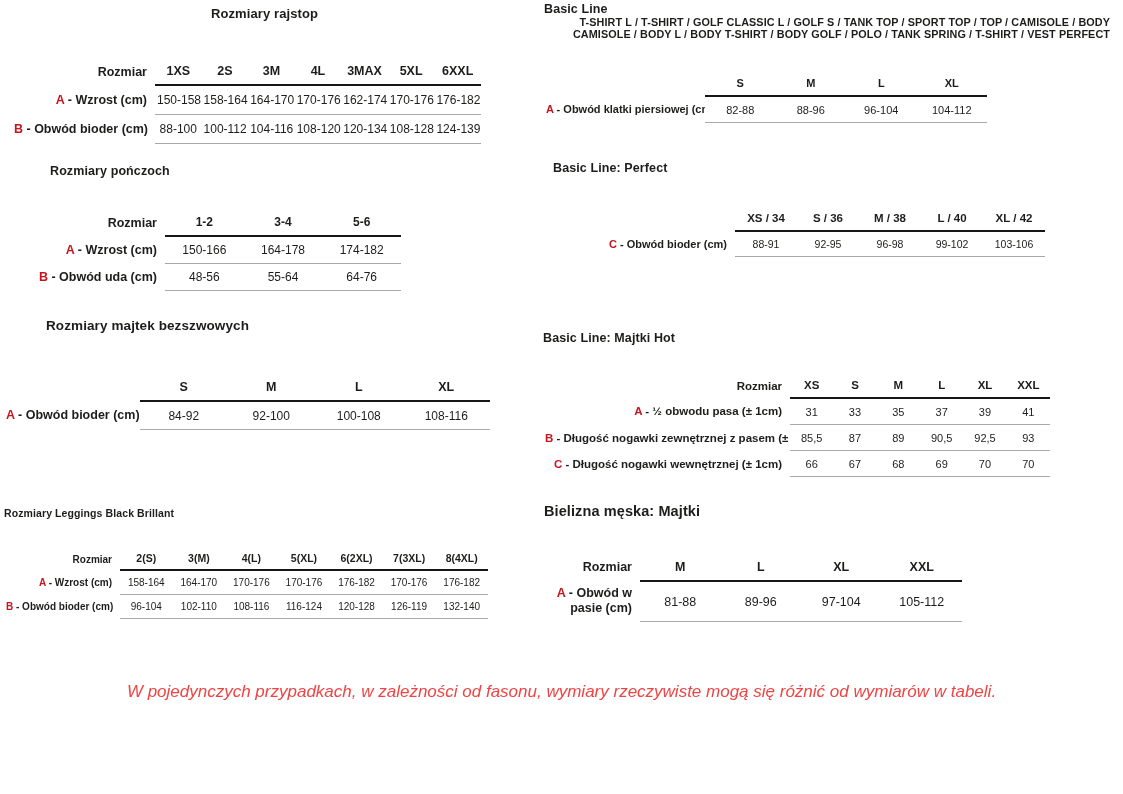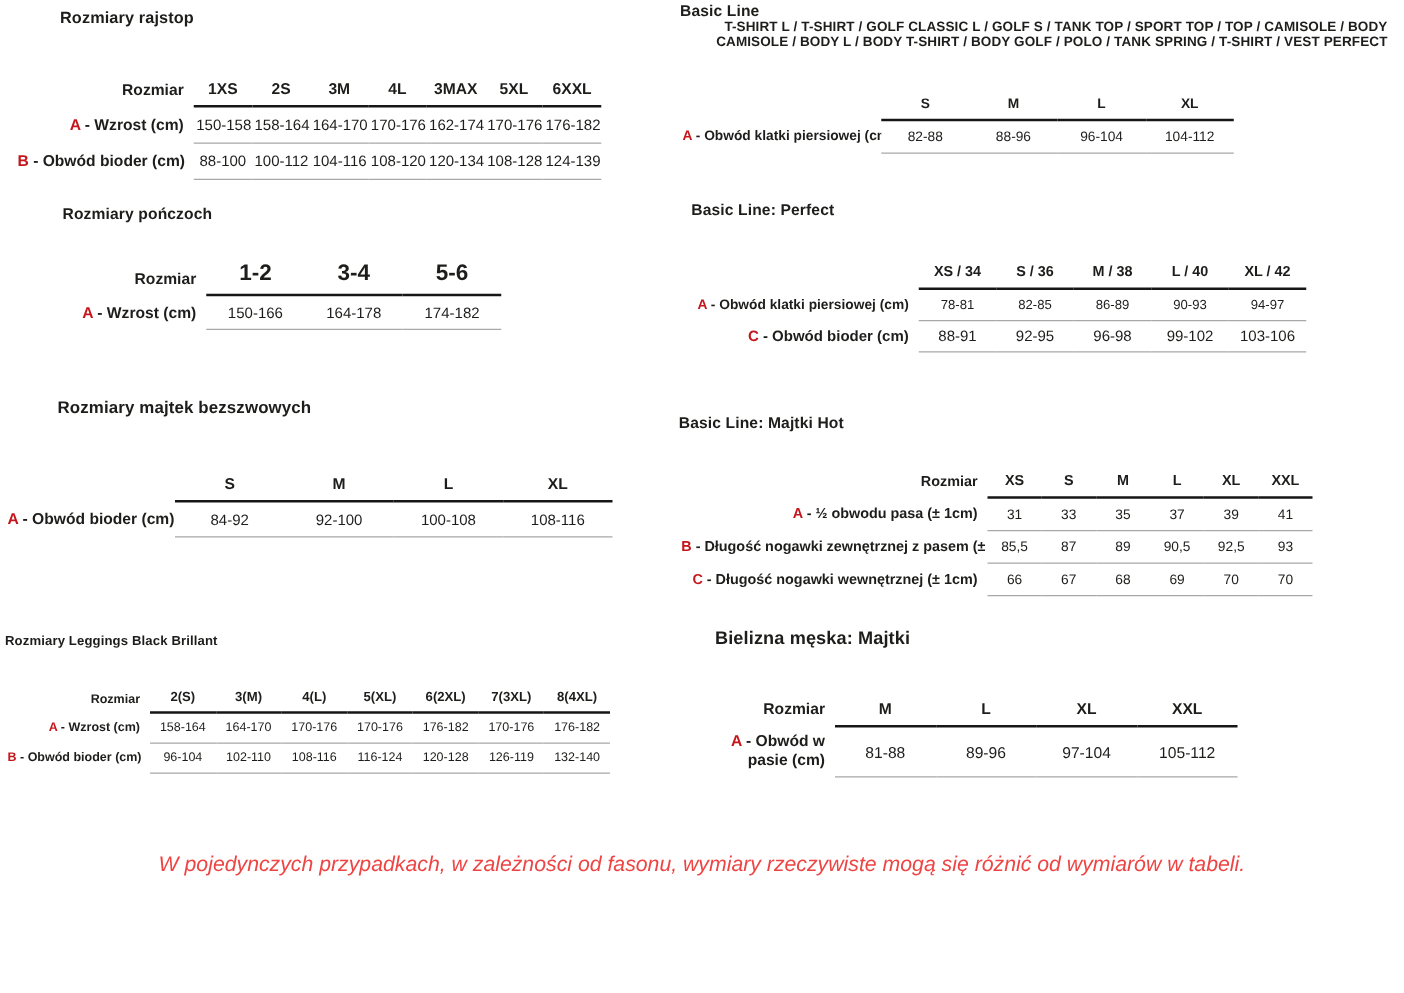--- a/index.html
+++ b/index.html
@@ -46,31 +46,31 @@
   table.size-table td.lbl{
     text-align:right;
     font-weight:bold;
     border-bottom:none;
     padding-right:8px;
   }
   .red{color:#c4161c;font-weight:bold;}
 
   
   #sec-rajstop{left:12px;top:6px;}
-  #sec-rajstop .tbl-title{margin-left:36px;}
+  #sec-rajstop .tbl-title{margin-left:36px;text-align:center;}
   #sec-rajstop table{margin-top:31px;width:469px;font-size:12px;}
   #sec-rajstop .lbl{width:133px;font-size:12.5px;}
   #sec-rajstop th{height:25px;font-size:12.5px;}
   #sec-rajstop td{height:28px;}
 
   #sec-ponczoch{left:10px;top:163px;}
   #sec-ponczoch .tbl-title{margin-left:7px;font-size:12.5px;padding-left:33px;}
   #sec-ponczoch table{margin-top:28px;width:391px;font-size:12px;}
   #sec-ponczoch .lbl{width:145px;font-size:12.5px;}
-  #sec-ponczoch th{height:22px;font-size:18px;}
+  #sec-ponczoch th{height:22px;font-size:12px;}
   #sec-ponczoch td{height:26px;}
 
   #sec-majtek-bez{left:4px;top:318px;}
   #sec-majtek-bez .tbl-title{font-size:13.5px;padding-left:42px;}
   #sec-majtek-bez table{margin-top:34px;width:486px;font-size:12px;}
   #sec-majtek-bez .lbl{width:126px;font-size:12.5px;}
   #sec-majtek-bez th{height:26px;font-size:12.5px;}
   #sec-majtek-bez td{height:27px;}
 
   #sec-leggings{left:4px;top:507px;}
@@ -101,21 +101,21 @@
   #sec-perfect tbody tr:nth-child(2) td,
   #sec-perfect tbody tr:nth-child(3) td{font-size:12px;}
 
   #sec-skinny{left:543px;top:331px;}
   #sec-skinny .tbl-title{font-size:12.5px;line-height:15px;}
   #sec-skinny table{margin-top:22px;width:507px;font-size:11px;}
   #sec-skinny .lbl{width:237px;font-size:11.5px;}
   #sec-skinny th{height:23px;font-size:11.5px;}
   #sec-skinny td{height:25px;}
 
-  #sec-majtki-m{left:572px;top:502px;}
+  #sec-majtki-m{left:544px;top:502px;}
   #sec-majtki-m .tbl-title{font-size:14.5px;line-height:18px;}
   #sec-majtki-m table{margin-top:28px;width:418px;font-size:12.5px;}
   #sec-majtki-m .lbl{width:86px;font-size:12.5px;white-space:normal;line-height:15px;}
   #sec-majtki-m th{height:26px;font-size:12.5px;}
   #sec-majtki-m td{height:39px;}
 
   .footer-note{
     position:absolute;
     left:0;top:681px;width:100%;
     text-align:center;
@@ -180,20 +180,26 @@
             <th>5-6</th>
           </tr>
         </thead>
         <tbody>
           <tr>
             <td class="lbl"><span class="red">A</span> - Wzrost (cm)</td>
             <td>150-166</td>
             <td>164-178</td>
             <td>174-182</td>
           </tr>
+          <tr>
+            <td class="lbl"><span class="red">B</span> - Obwód uda (cm)</td>
+            <td>48-56</td>
+            <td>55-64</td>
+            <td>64-76</td>
+          </tr>
         </tbody>
       </table>
   </section>
 
   <section class="sec" id="sec-majtek-bez">
     <h2 class="tbl-title">Rozmiary majtek bezszwowych</h2>
     <table class="size-table">
         <thead>
           <tr>
             <th class="lbl"></th>
@@ -288,28 +294,20 @@
             <th class="lbl"></th>
             <th>XS / 34</th>
             <th>S / 36</th>
             <th>M / 38</th>
             <th>L / 40</th>
             <th>XL / 42</th>
           </tr>
         </thead>
         <tbody>
           <tr>
-            <td class="lbl"><span class="red">A</span> - Obwód klatki piersiowej (cm)</td>
-            <td>78-81</td>
-            <td>82-85</td>
-            <td>86-89</td>
-            <td>90-93</td>
-            <td>94-97</td>
-          </tr>
-          <tr>
             <td class="lbl"><span class="red">C</span> - Obwód bioder (cm)</td>
             <td>88-91</td>
             <td>92-95</td>
             <td>96-98</td>
             <td>99-102</td>
             <td>103-106</td>
           </tr>
         </tbody>
       </table>
   </section>

